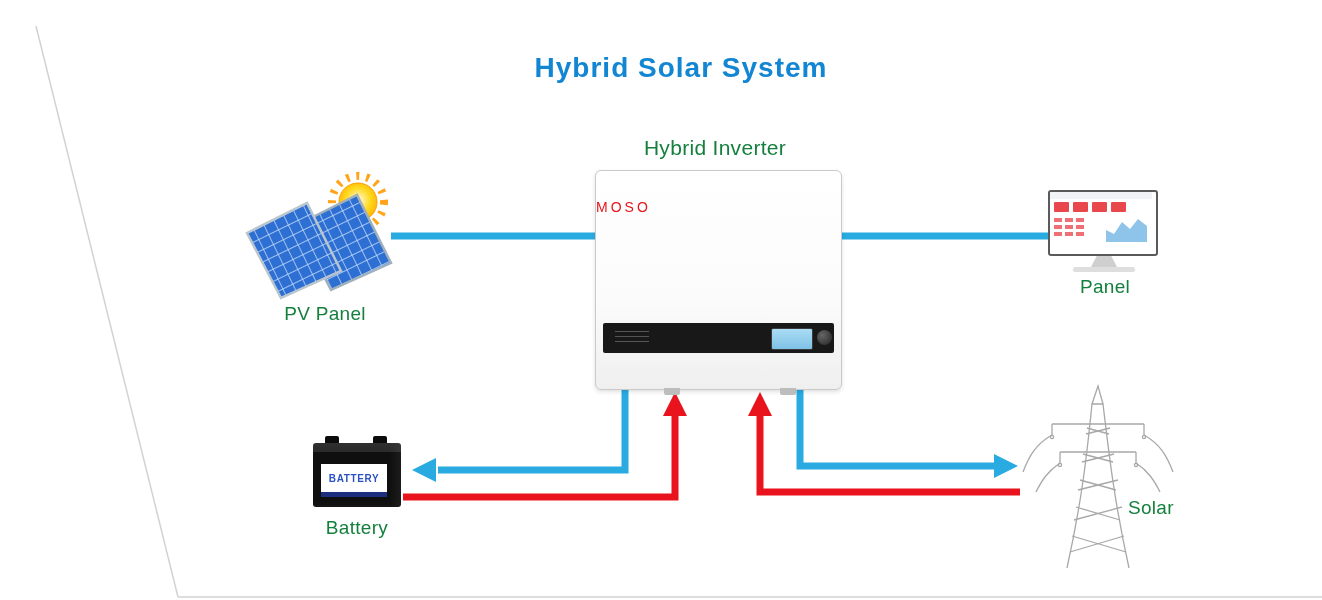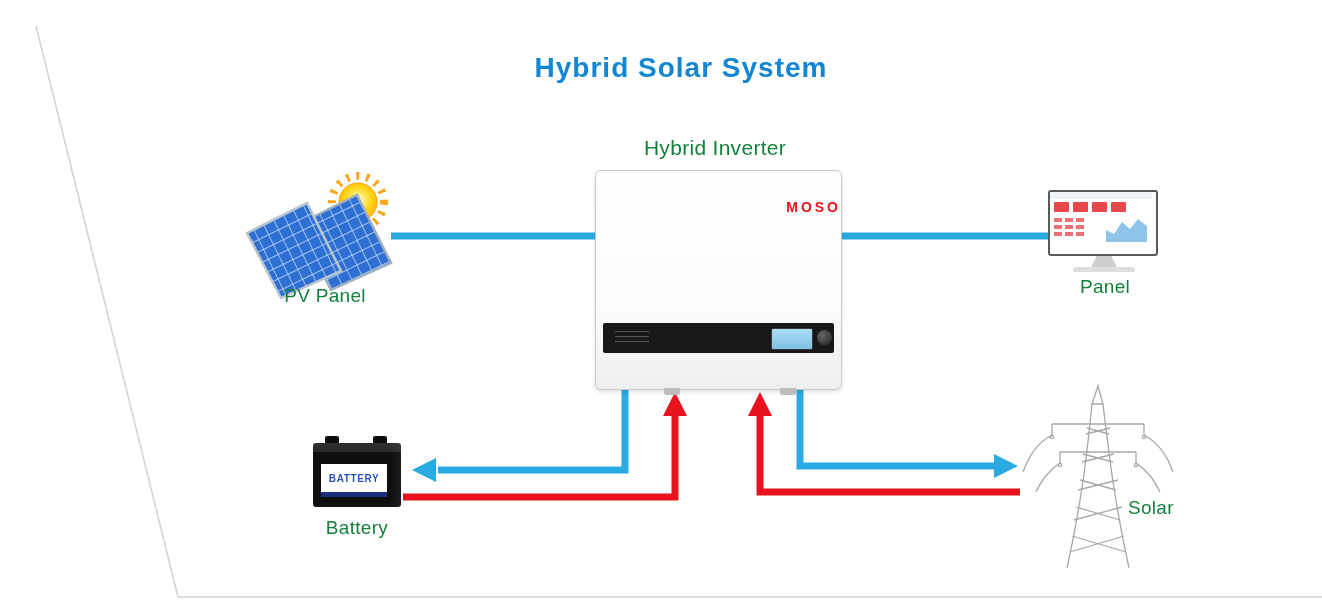--- a/index.html
+++ b/index.html
@@ -15,38 +15,38 @@
     text-align:center;font-size:28px;font-weight:bold;
     color:#1286d3;letter-spacing:1px;
   }
 
   
   .label{
     position:absolute;font-size:19px;color:#15803d;
     text-align:center;letter-spacing:.3px;
   }
   .inverter-label{left:565px;top:136px;width:300px;font-size:21px;}
-  .pv-label{left:240px;top:285px;width:170px;text-align:center;}
+  .pv-label{left:240px;top:303px;width:170px;text-align:center;}
   .load-label{left:1040px;top:276px;width:130px;}
   .battery-label{left:298px;top:517px;width:118px;}
   .grid-label{left:1128px;top:497px;width:100px;text-align:left;}
 
   
   .pv-icon{position:absolute;left:245px;top:160px;}
 
   
   .inverter{
     position:absolute;left:595px;top:170px;width:245px;height:218px;
     background:linear-gradient(180deg,#ffffff 0%,#fbfbfb 60%,#efefef 100%);
     border:1px solid #c9c9c9;border-radius:6px;
     box-shadow:0 2px 4px rgba(0,0,0,.12);
   }
   .inverter .brand{
-    position:absolute;left:0;top:28px;width:100%;text-align:right;
-    color:#e8131c;font-weight:bold;font-size:14px;letter-spacing:3px;
+    position:absolute;left:0;top:28px;width:100%;text-align:left;
+    color:#e8131c;font-weight:normal;font-size:14px;letter-spacing:3px;
   }
   .inverter .strip{
     position:absolute;left:7px;right:7px;top:152px;height:30px;
     background:#181818;border-radius:2px;
   }
   .inverter .vents{
     position:absolute;left:12px;top:8px;width:34px;height:14px;
     background:repeating-linear-gradient(180deg,#555 0 1px,transparent 1px 5px);
   }
   .inverter .lcd{

